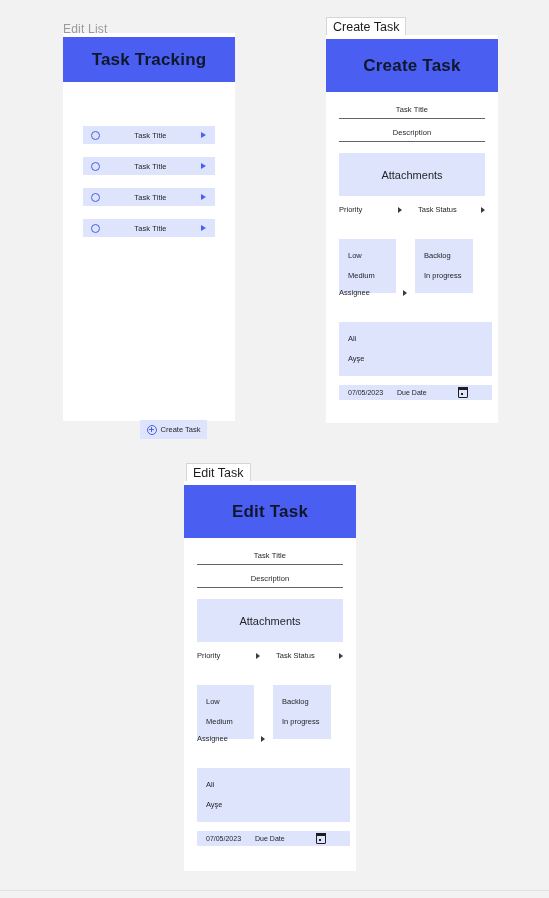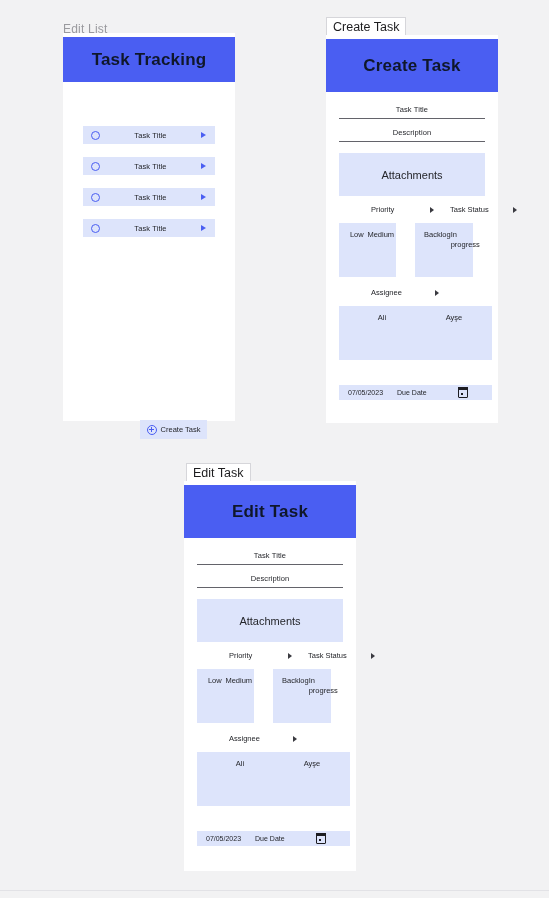--- a/index.html
+++ b/index.html
@@ -127,39 +127,39 @@
   }
 
   
   .select-head {
     position: absolute;
     display: flex;
     align-items: center;
     font-size: 7.5px;
     color: #25262b;
     white-space: nowrap;
-    margin-left: 32px;
   }
   .select-head .tri-sm {
     width: 0; height: 0;
     border-left: 4px solid #3a3a40;
     border-top: 3px solid transparent;
     border-bottom: 3px solid transparent;
     margin-left: auto;
     flex: 0 0 auto;
   }
 
   
   .opt-list {
     position: absolute;
     background: #dde4fb;
     display: flex;
-    flex-direction: row;
+    flex-direction: column;
     justify-content: space-around;
     padding: 7px 0 7px 9px;
+    margin-top: 16px;
   }
   .opt-list .opt {
     font-size: 7.5px;
     color: #25262b;
     line-height: 10px;
   }
 
   
   .date-row {
     position: absolute;

